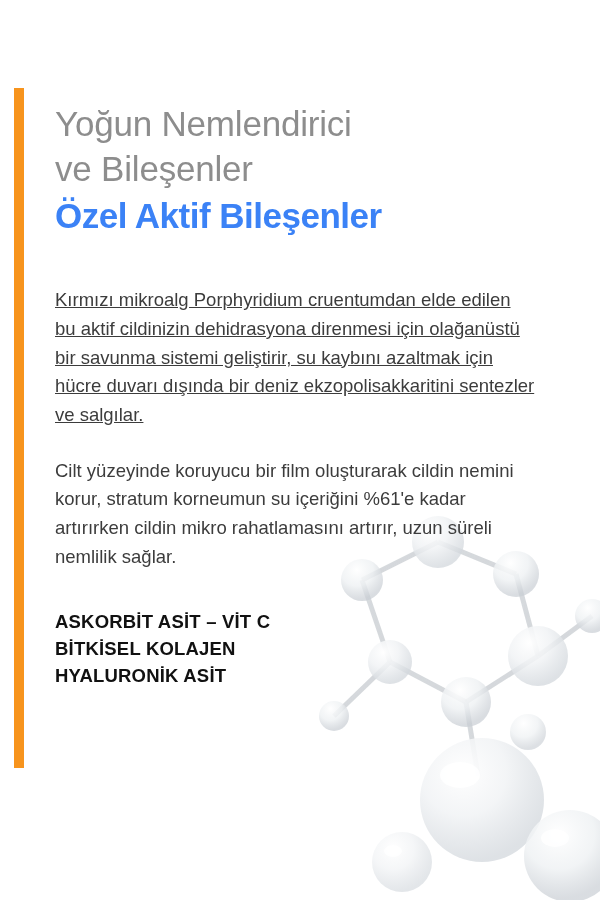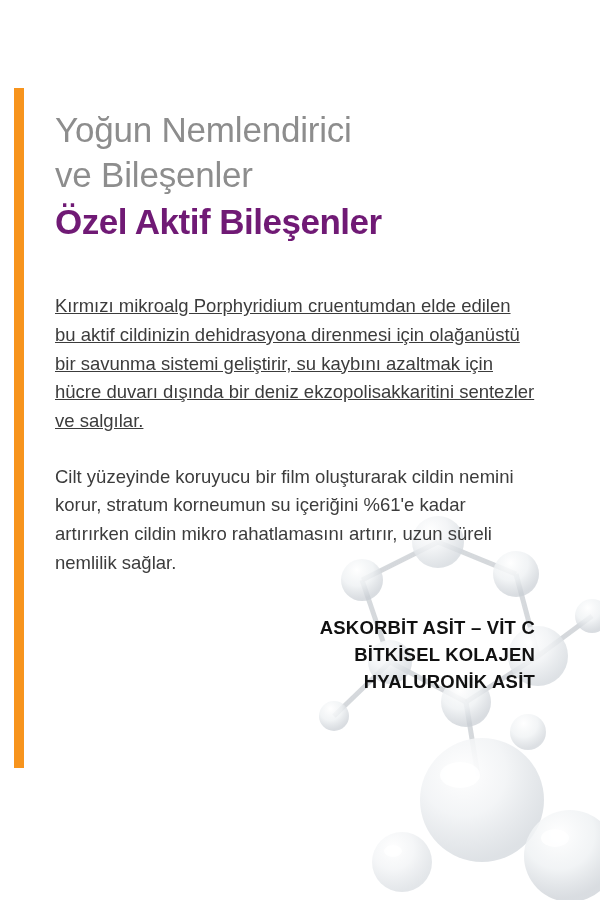--- a/index.html
+++ b/index.html
@@ -38,38 +38,38 @@
     left: 14px;
     top: 88px;
     width: 10px;
     height: 680px;
     background: #F7941D;
   }
 
   .content {
     position: absolute;
     left: 55px;
-    top: 108px;
+    top: 102px;
     width: 480px;
   }
 
   .headline {
     margin: 0;
     color: #8d8d8d;
     font-size: 35px;
     line-height: 1.28;
     font-weight: 400;
     letter-spacing: -0.2px;
   }
   .headline .line {
     display: block;
   }
   .headline .strong {
     display: block;
-    color: #701a75;
+    color: #3b82f6;
     font-weight: 700;
     letter-spacing: -0.5px;
     margin-top: 2px;
   }
 
   .body-text {
     margin: 0;
     color: #3c3c3c;
     font-size: 18.5px;
     line-height: 1.55;
@@ -78,21 +78,20 @@
   .para-1 { margin-top: 48px; text-decoration: underline; }
   .para-2 { margin-top: 27px; }
 
   .ingredients {
     margin-top: 38px;
     color: #111111;
     font-size: 18.5px;
     font-weight: 700;
     line-height: 1.45;
     letter-spacing: 0.2px;
-    text-align: right;
   }
   .ingredients .ing-line { display: block; }
 </style>
 </head>
 <body>
 
 <div class="page">
 
   <svg class="artwork" viewBox="0 0 330 430" aria-hidden="true">
     <defs>

